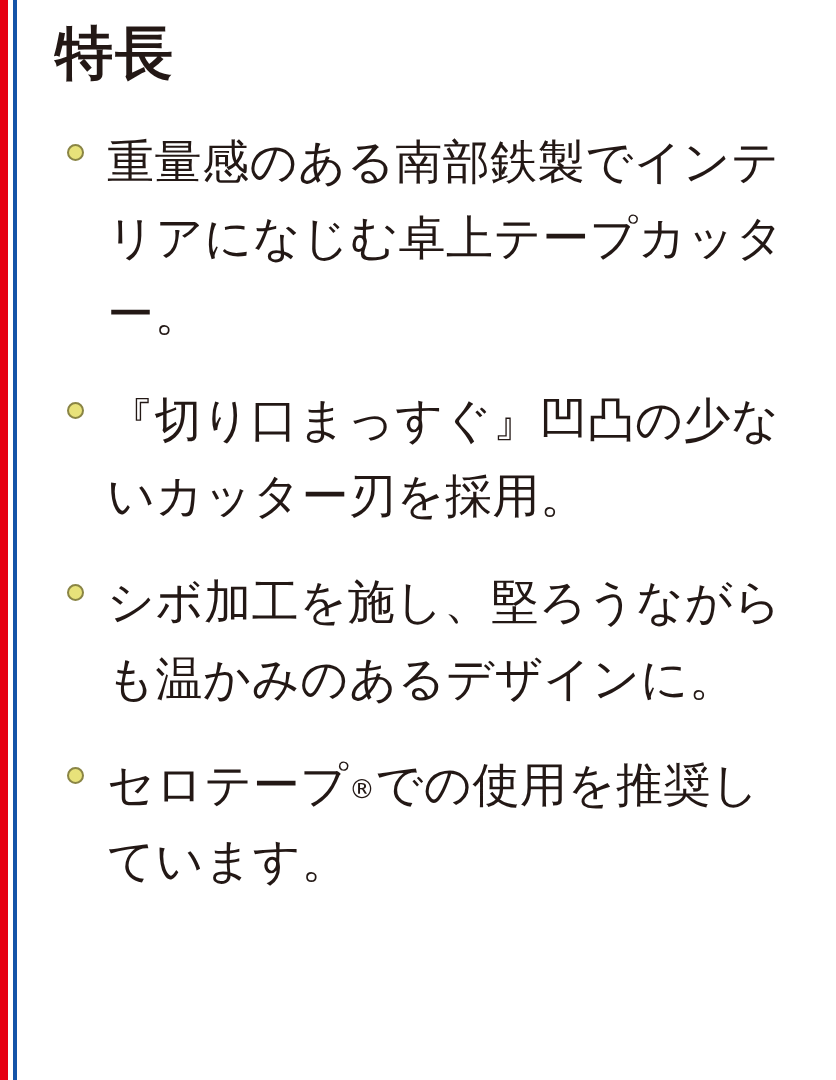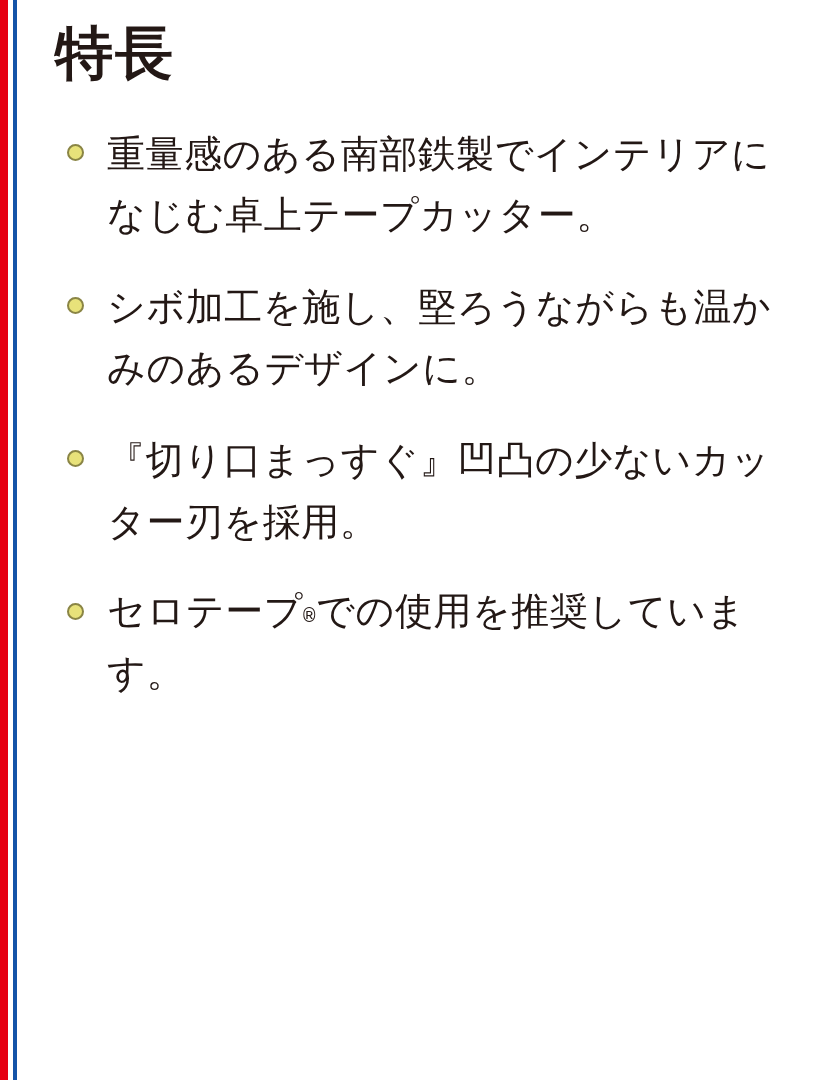--- a/index.html
+++ b/index.html
@@ -56,30 +56,29 @@
   ul.feature-list {
     list-style: none;
     margin: 0;
     padding: 0;
   }
 
   li.feature-item {
     position: relative;
     padding-left: 52px;
     margin-bottom: 30px;
-    font-size: 38px;
+    font-size: 47px;
     line-height: 1.62;
     color: #231815;
     letter-spacing: 0.5px;
     font-family: "DejaVu Sans", "Liberation Sans", sans-serif;
   }
 
   li.feature-item:last-child {
     margin-bottom: 0;
-    font-family: Liberation Mono, monospace;
   }
 
   .bullet-icon {
     position: absolute;
     left: 12px;
     top: 20px;
     width: 17px;
     height: 17px;
     border-radius: 50%;
     background: #e8e27a;
@@ -117,26 +116,26 @@
   <ul class="feature-list">
 
     <li class="feature-item">
       <span class="bullet-icon"></span>
       <span class="feature-text">重量感のある南部鉄製でインテリアになじむ卓上テープカッター。</span>
     </li>
 
 
     <li class="feature-item">
       <span class="bullet-icon"></span>
-      <span class="feature-text">シボ加工を施し、堅ろうながらも温かみのあるデザインに。</span>
+      <span class="feature-text">『切り口まっすぐ』凹凸の少ないカッター刃を採用。</span>
     </li>
 
     <li class="feature-item">
       <span class="bullet-icon"></span>
-      <span class="feature-text">『切り口まっすぐ』凹凸の少ないカッター刃を採用。</span>
+      <span class="feature-text">シボ加工を施し、堅ろうながらも温かみのあるデザインに。</span>
     </li>
 
     <li class="feature-item">
       <span class="bullet-icon"></span>
       <span class="feature-text"><span>セロテープ</span><span class="reg-mark">®</span><span>での使用を推奨しています。</span></span>
     </li>
 
   </ul>
 </div>
 

